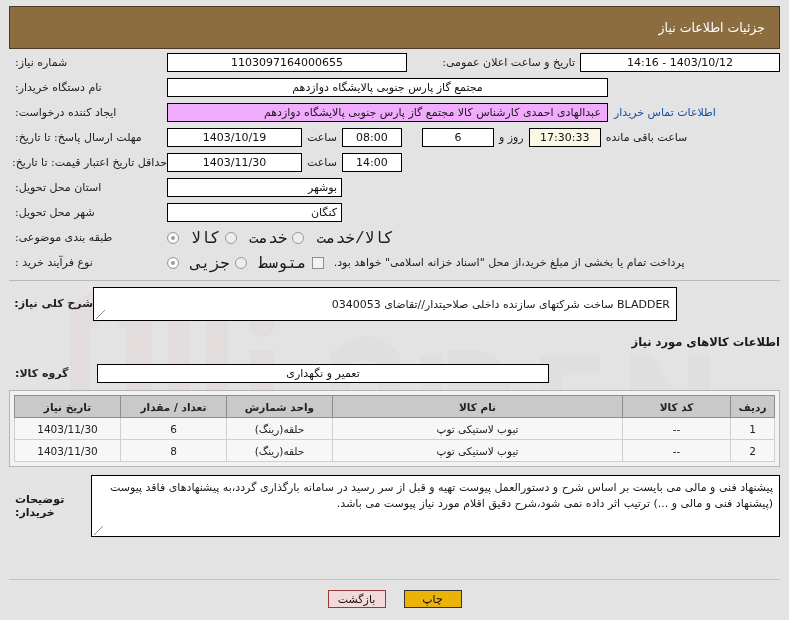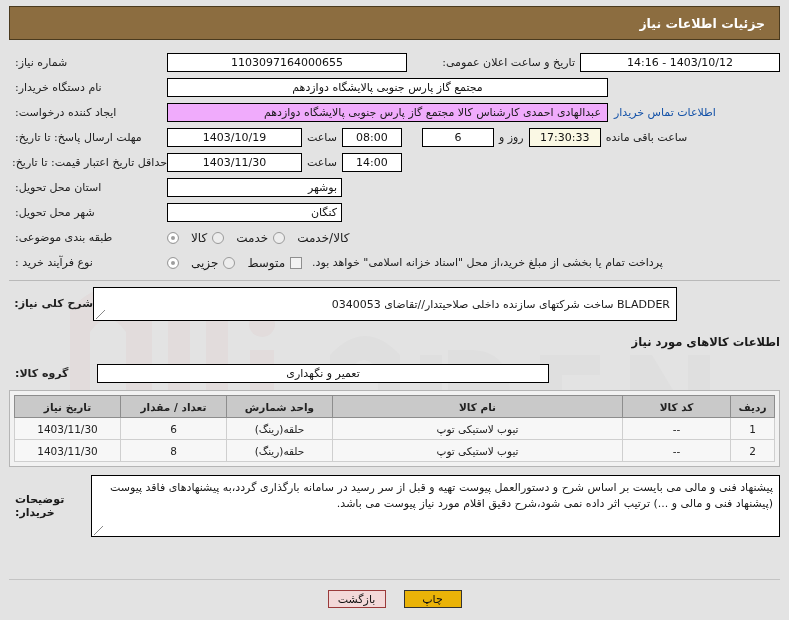--- a/index.html
+++ b/index.html
@@ -15,25 +15,24 @@
   .page { position: relative; width: 789px; height: 620px; background: #e3e3e3; }
 
   
   .watermark {
     position: absolute; left: 0; top: 250px; width: 789px; height: 330px;
     pointer-events: none; z-index: 0; opacity: .30;
   }
 
   
   .header-bar {
-    position: absolute; right: 9px; top: 6px; width: 771px; height: 34px;
+    position: absolute; right: 9px; top: 6px; width: 771px; height: 43px;
     background: #8c6d40; border: 1px solid #4a3a1e;
     display: flex; align-items: center; justify-content: flex-start;
     padding-right: 14px;
-    font-weight: bold;
   }
   .header-title { color: #ffffff; font-size: 12.5px; }
 
   
   .form-area {
     position: absolute; right: 9px; top: 52px; width: 771px;
     z-index: 2;
   }
   .row { display: flex; align-items: center; margin-bottom: 4px; min-height: 21px; }
   .lbl {
@@ -55,21 +54,21 @@
     background: #f0abfc; border: 1px solid #000; height: 19px;
     display: flex; align-items: center; justify-content: center; padding: 0 6px;
   }
 
   .radio {
     width: 12px; height: 12px; border-radius: 50%;
     border: 1px solid #9a9a9a; background: #ededed;
     display: inline-block; vertical-align: middle; flex: 0 0 auto;
   }
   .radio.sel { background: #ededed; box-shadow: inset 0 0 0 3px #ffffff, inset 0 0 0 5px #9e9e9e; }
-  .radio-lbl { font-size: 12px; padding: 0 5px 0 12px; }
+  .radio-lbl { font-size: 16px; padding: 0 5px 0 12px; font-family: Liberation Mono, monospace; }
   .chk {
     width: 12px; height: 12px; border: 1px solid #8f8f8f; background: #f2f2f2;
     display: inline-block; vertical-align: middle; flex: 0 0 auto;
   }
 
   hr.sep { border: none; border-top: 1px solid #b9b9b9; margin: 7px 0 6px; }
 
   .sec-title { font-weight: bold; font-size: 11.5px; text-align: right; margin: 14px 0; }
 
   .bigfield {

